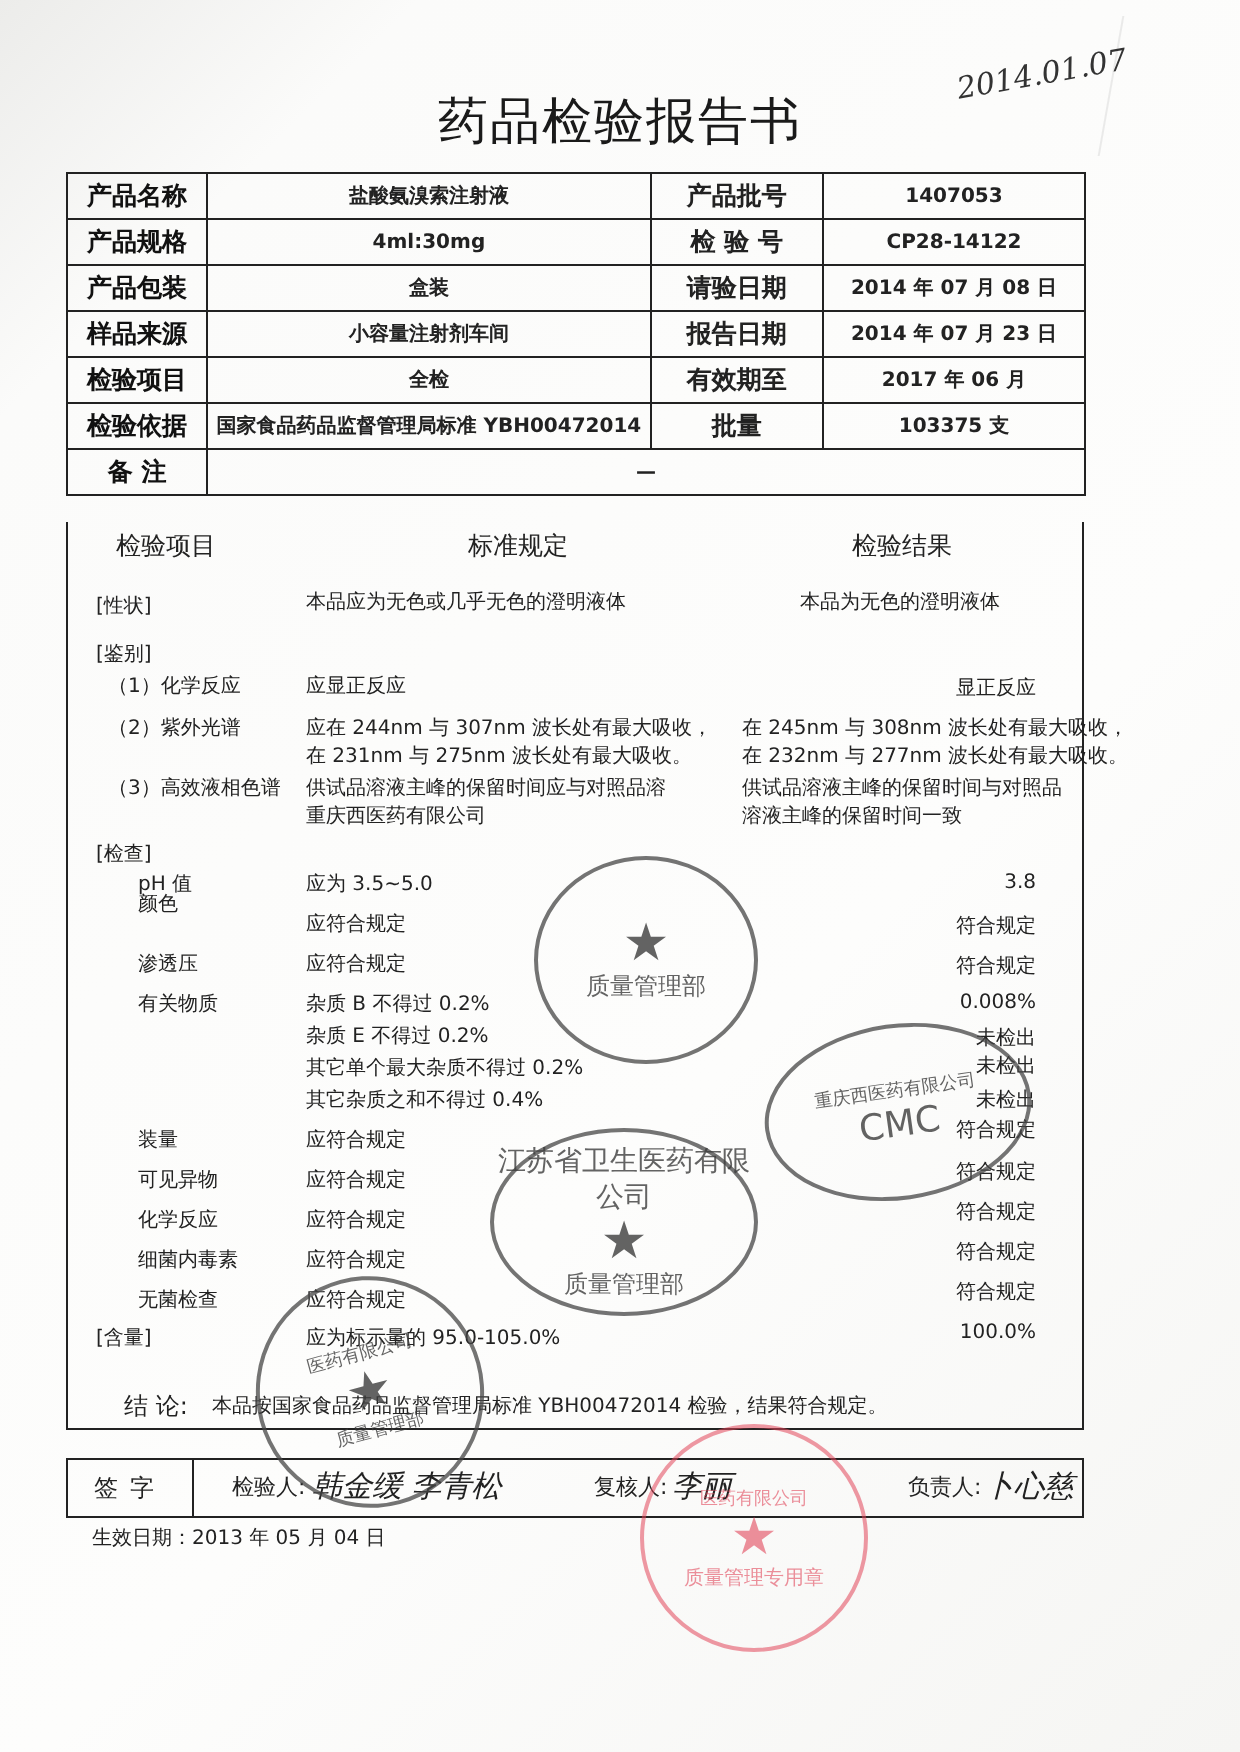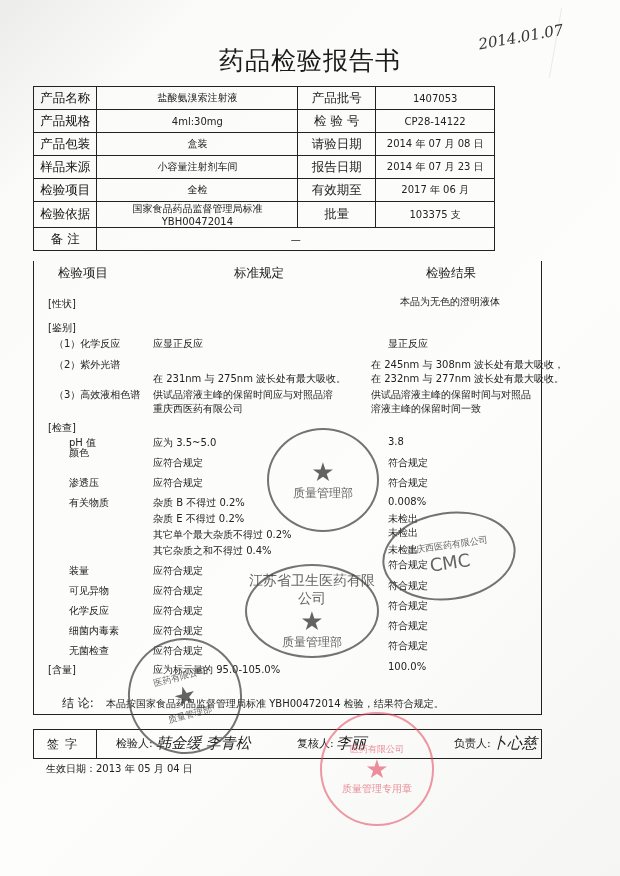--- a/index.html
+++ b/index.html
@@ -8,38 +8,38 @@
   .page { position:absolute; left:0; top:0; width:620px; height:876px;
           background:linear-gradient(135deg,#ececea 0%,#fbfbfa 14%,#fdfdfc 60%,#f5f5f3 100%); }
   .title { position:absolute; left:0; width:620px; top:44px; text-align:center;
            font-family:"DejaVu Serif", serif; font-size:25px; letter-spacing:1px; color:#1a1a1a; }
   .hand-date { position:absolute; left:478px; top:28px; font-family:"DejaVu Serif", serif;
                font-style:italic; font-size:15px; color:#333; transform:rotate(-10deg); }
   .fold { position:absolute; left:555px; top:8px; width:80px; height:70px;
           border-left:1px solid #ddd; transform:skewX(-10deg); opacity:.6; }
 
   
-  table.info { position:absolute; left:33px; top:86px; width:462px; border-collapse:collapse;
-               font-size:10px; }
+  table.info { position:absolute; left:33px; top:86px; width:510px; border-collapse:collapse;
+               font-size:10px;font-weight:bold; }
   table.info td { border:1.5px solid #222; height:22px; padding:0; text-align:center; vertical-align:middle; }
   table.info td.lbl { font-size:12.5px; width:60px; color:#111; }
   table.info td.val { width:192px;margin-top:20px; }
   table.info td.lbl2 { font-size:12.5px; width:74px; }
   table.info td.val2 { width:113px; }
   table.info td.wide { text-align:center; }
 
   
   .main { position:absolute; left:33px; top:261px; width:507px; height:440px;
           border-left:1.5px solid #222; border-right:1.5px solid #222; }
   .main .hdr { position:absolute; top:4px; font-size:12.5px; }
   .row { position:absolute; font-size:10px; line-height:14px; white-space:nowrap; }
   .c1 { left:14px; }
   .c2 { left:119px; }
   .c3 { left:337px; }
-  .res { position:absolute; font-size:10px; text-align:left; width:130px; white-space:nowrap; }
+  .res { position:absolute; font-size:10px; text-align:right; width:130px; white-space:nowrap; }
 
   .conclusion { position:absolute; left:33px; top:686px; width:507px; height:28px;
                 border-left:1.5px solid #222; border-right:1.5px solid #222; border-bottom:1.5px solid #222; }
   .sign { position:absolute; left:33px; top:729px; width:507px; height:28px;
           border:1.5px solid #222; }
   .sign .lbl { position:absolute; left:0; top:0; width:62px; height:28px; border-right:1.5px solid #222;
                display:flex; align-items:center; justify-content:center; font-size:12px; letter-spacing:6px; }
   .sig { position:absolute; font-family:"DejaVu Serif", serif; font-style:italic; font-size:15px; color:#222; }
   .eff { position:absolute; left:46px; top:762px; font-size:10px; }
 
@@ -104,29 +104,31 @@
     </tr>
   </tbody>
     </table>
 
   <div class="main">
     <div class="hdr" style="left:24px">检验项目</div>
     <div class="hdr" style="left:200px">标准规定</div>
     <div class="hdr" style="left:392px">检验结果</div>
 
     <div class="row c1" style="top:36px">[性状]</div>
+    <div class="row c2" style="top:34px">本品应为无色或几乎无色的澄明液体</div>
     <div class="row" style="left:366px;top:34px">本品为无色的澄明液体</div>
 
     <div class="row c1" style="top:60px">[鉴别]</div>
 
     <div class="row" style="left:20px;top:76px">（1）化学反应</div>
     <div class="row c2" style="top:76px">应显正反应</div>
     <div class="res" style="left:354px;top:76px">显正反应</div>
 
     <div class="row" style="left:20px;top:97px">（2）紫外光谱</div>
+    <div class="row c2" style="top:97px">应在 244nm 与 307nm 波长处有最大吸收，</div>
     <div class="row c2" style="top:111px">在 231nm 与 275nm 波长处有最大吸收。</div>
     <div class="row c3" style="top:97px">在 245nm 与 308nm 波长处有最大吸收，</div>
     <div class="row c3" style="top:111px">在 232nm 与 277nm 波长处有最大吸收。</div>
 
     <div class="row" style="left:20px;top:127px">（3）高效液相色谱</div>
     <div class="row c2" style="top:127px">供试品溶液主峰的保留时间应与对照品溶</div>
     <div class="row c2" style="top:141px">重庆西医药有限公司</div>
     <div class="row c3" style="top:127px">供试品溶液主峰的保留时间与对照品</div>
     <div class="row c3" style="top:141px">溶液主峰的保留时间一致</div>
 

